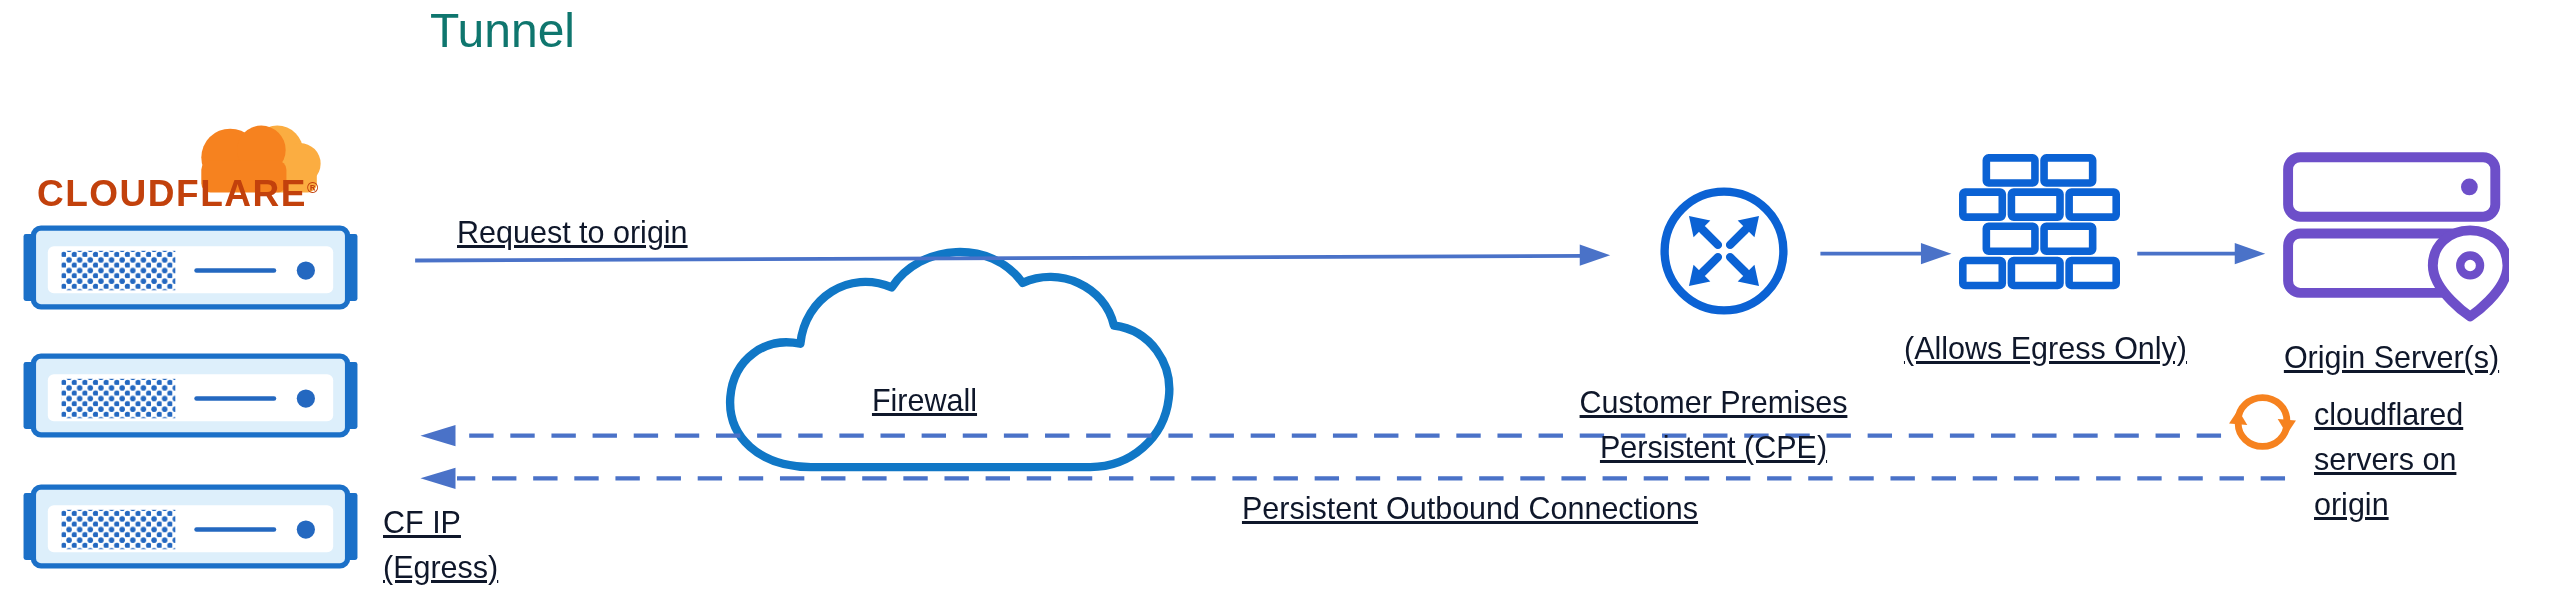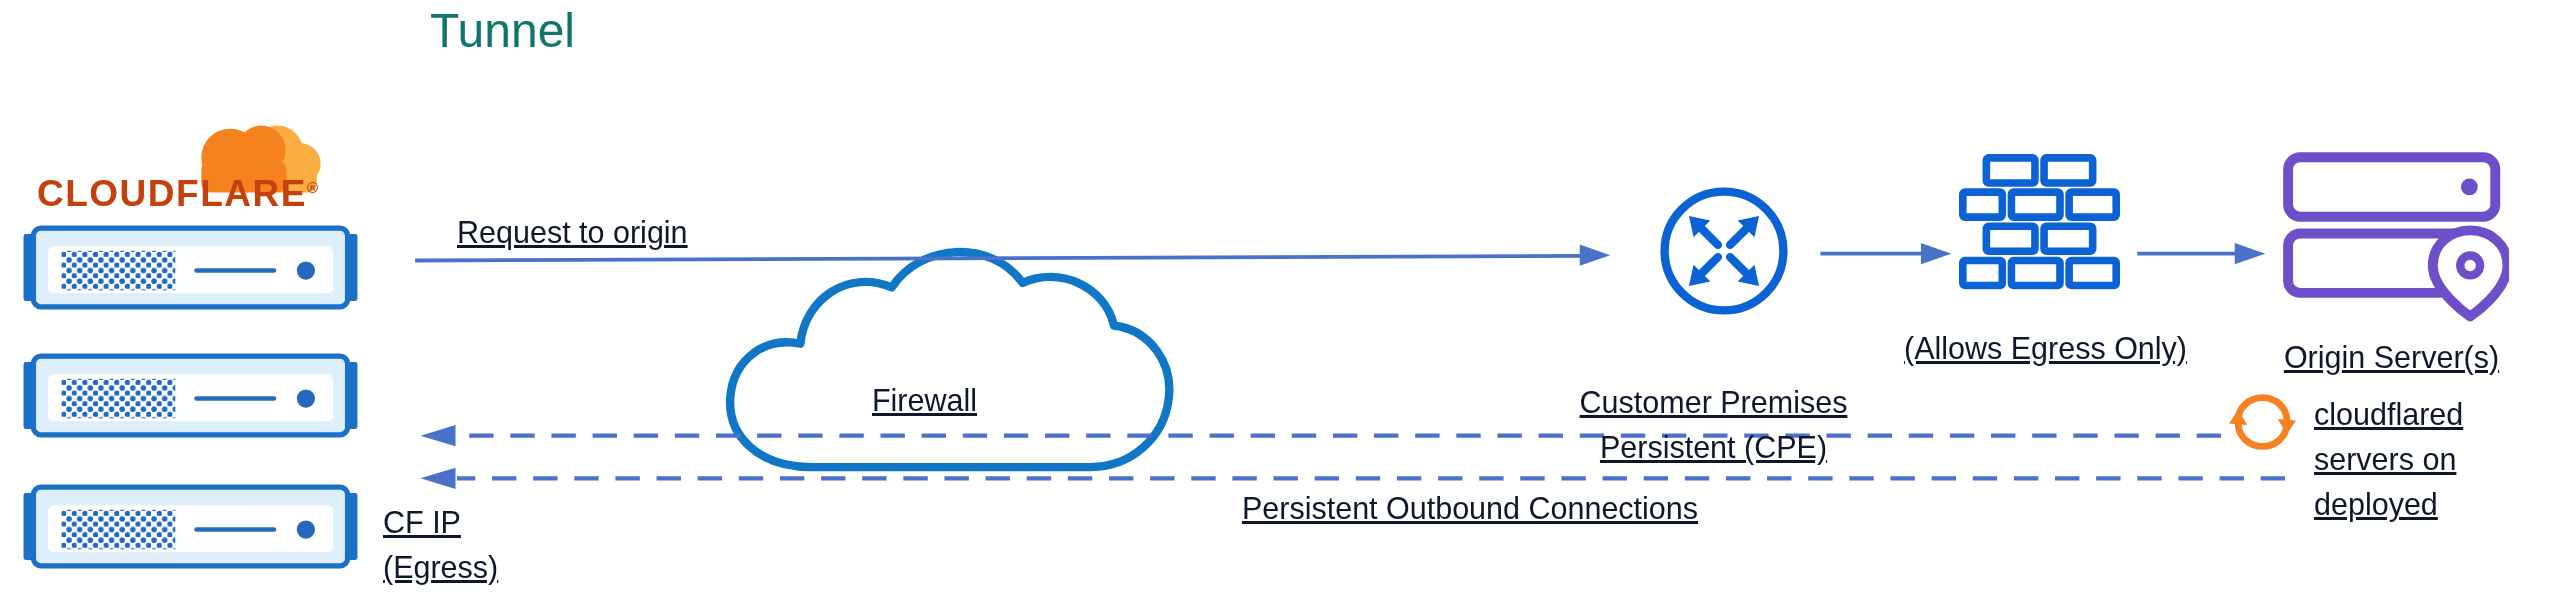--- a/index.html
+++ b/index.html
@@ -164,17 +164,17 @@
       <path d="M 80 44 A 32 30 0 0 1 16 44"></path>
     </g>
     <g fill="#f6821f">
       <polygon points="80,58 68,38 92,40"></polygon>
       <polygon points="16,26 4,44 28,46"></polygon>
     </g>
   </svg>
   <div class="lbl" style="left:2314px;top:392px;">
     <div>cloudflared</div>
     <div>servers on</div>
-    <div>deployed</div>
+    <div>origin</div>
   </div>
 
 </div>
 
 
 </body></html>

